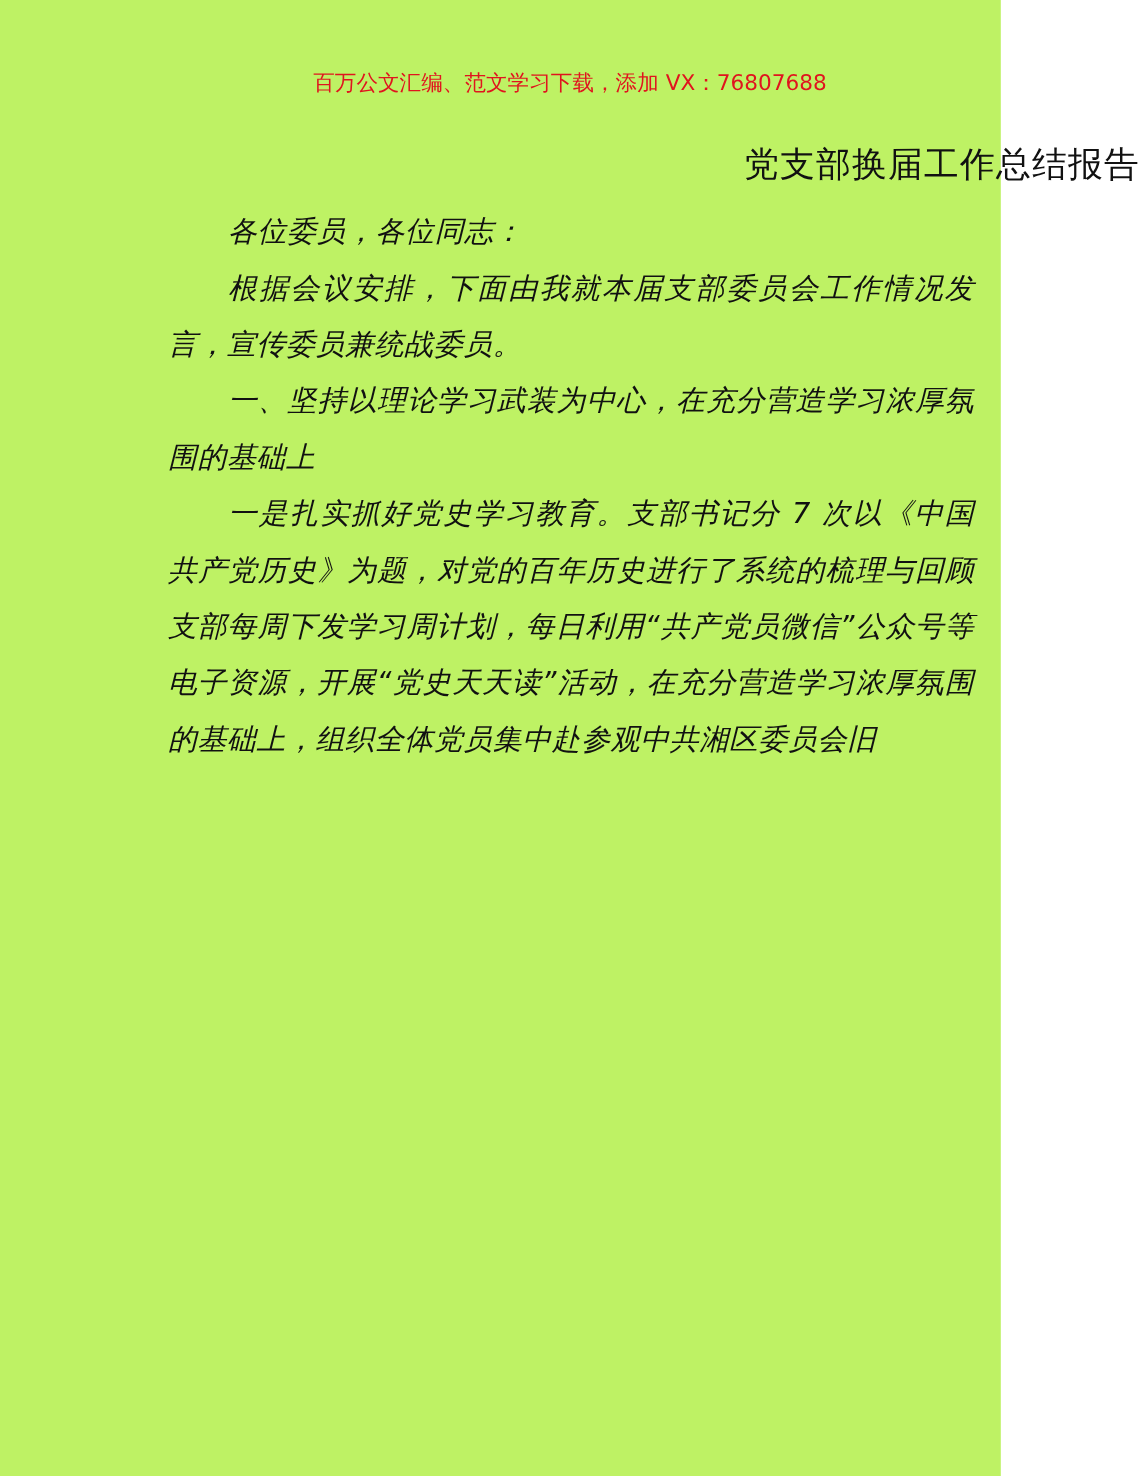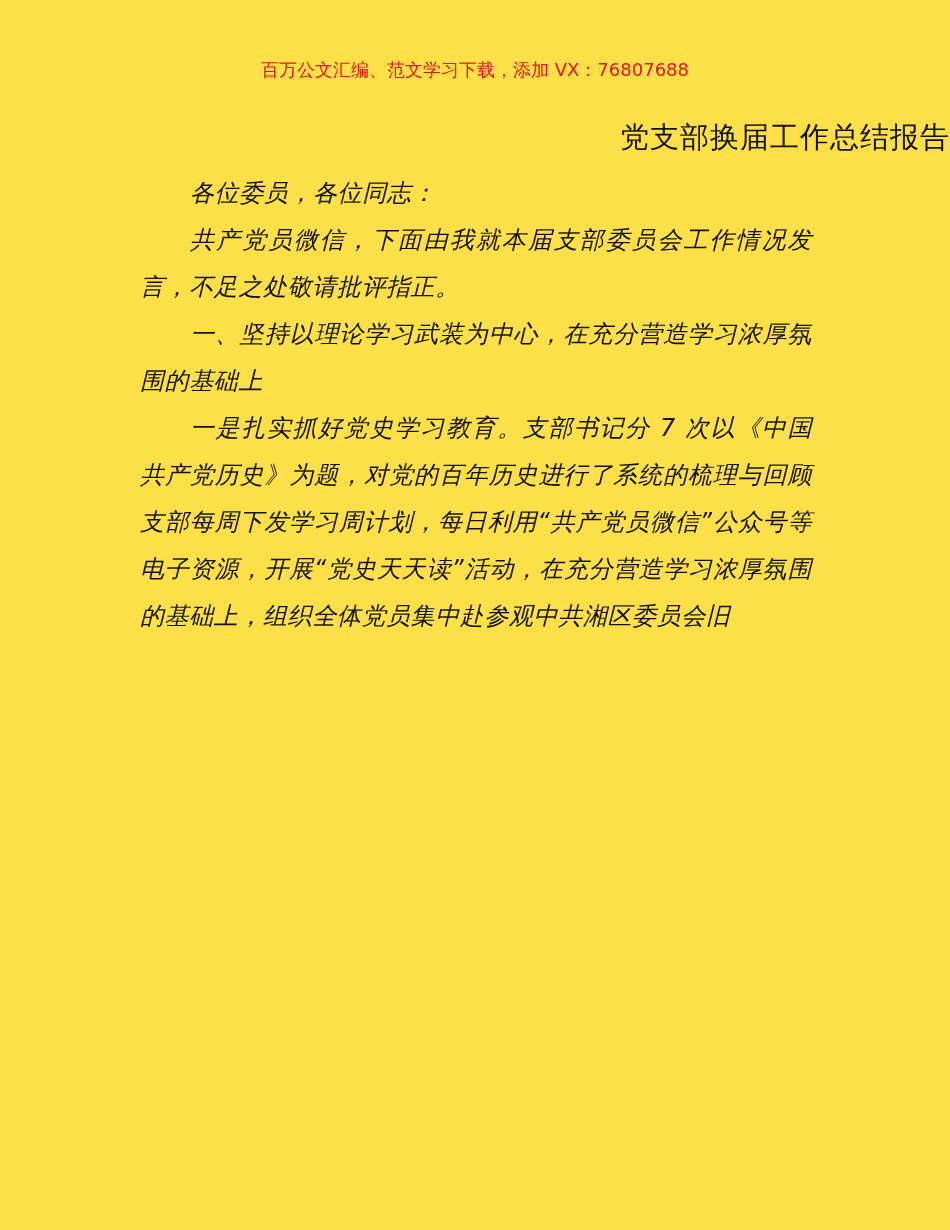--- a/index.html
+++ b/index.html
@@ -12,23 +12,23 @@
       height: 1230px;
       position: relative;
       overflow: hidden;
       font-family: "DejaVu Sans", "Liberation Sans", sans-serif;
       color: #111111;
     }
     .page {
       position: absolute;
       left: 0;
       top: 0;
-      width: 950px;
+      width: 834px;
       height: 1230px;
-      background: #fde047;
+      background: #bef264;
     }
     .header-banner {
       position: absolute;
       left: 0;
       top: 56px;
       width: 950px;
       text-align: center;
       font-size: 18px;
       line-height: 28px;
       color: #e0141e;
@@ -66,17 +66,17 @@
 </head>
 <body>
 
 <div class="page">
   <div class="header-banner">百万公文汇编、范文学习下载，添加 VX：76807688</div>
 
   <div class="doc-title">党支部换届工作总结报告</div>
 
   <div class="body-text">
     <p class="para">各位委员，各位同志：</p>
-    <p class="para">共产党员微信，下面由我就本届支部委员会工作情况发言，不足之处敬请批评指正。</p>
+    <p class="para">根据会议安排，下面由我就本届支部委员会工作情况发言，宣传委员兼统战委员。</p>
     <p class="para">一、坚持以理论学习武装为中心，在充分营造学习浓厚氛围的基础上</p>
     <p class="para">一是扎实抓好党史学习教育。支部书记分 7 次以《中国共产党历史》为题，对党的百年历史进行了系统的梳理与回顾支部每周下发学习周计划，每日利用“共产党员微信”公众号等电子资源，开展“党史天天读”活动，在充分营造学习浓厚氛围的基础上，组织全体党员集中赴参观中共湘区委员会旧</p>
   </div>
 </div>
 
 </body></html>

